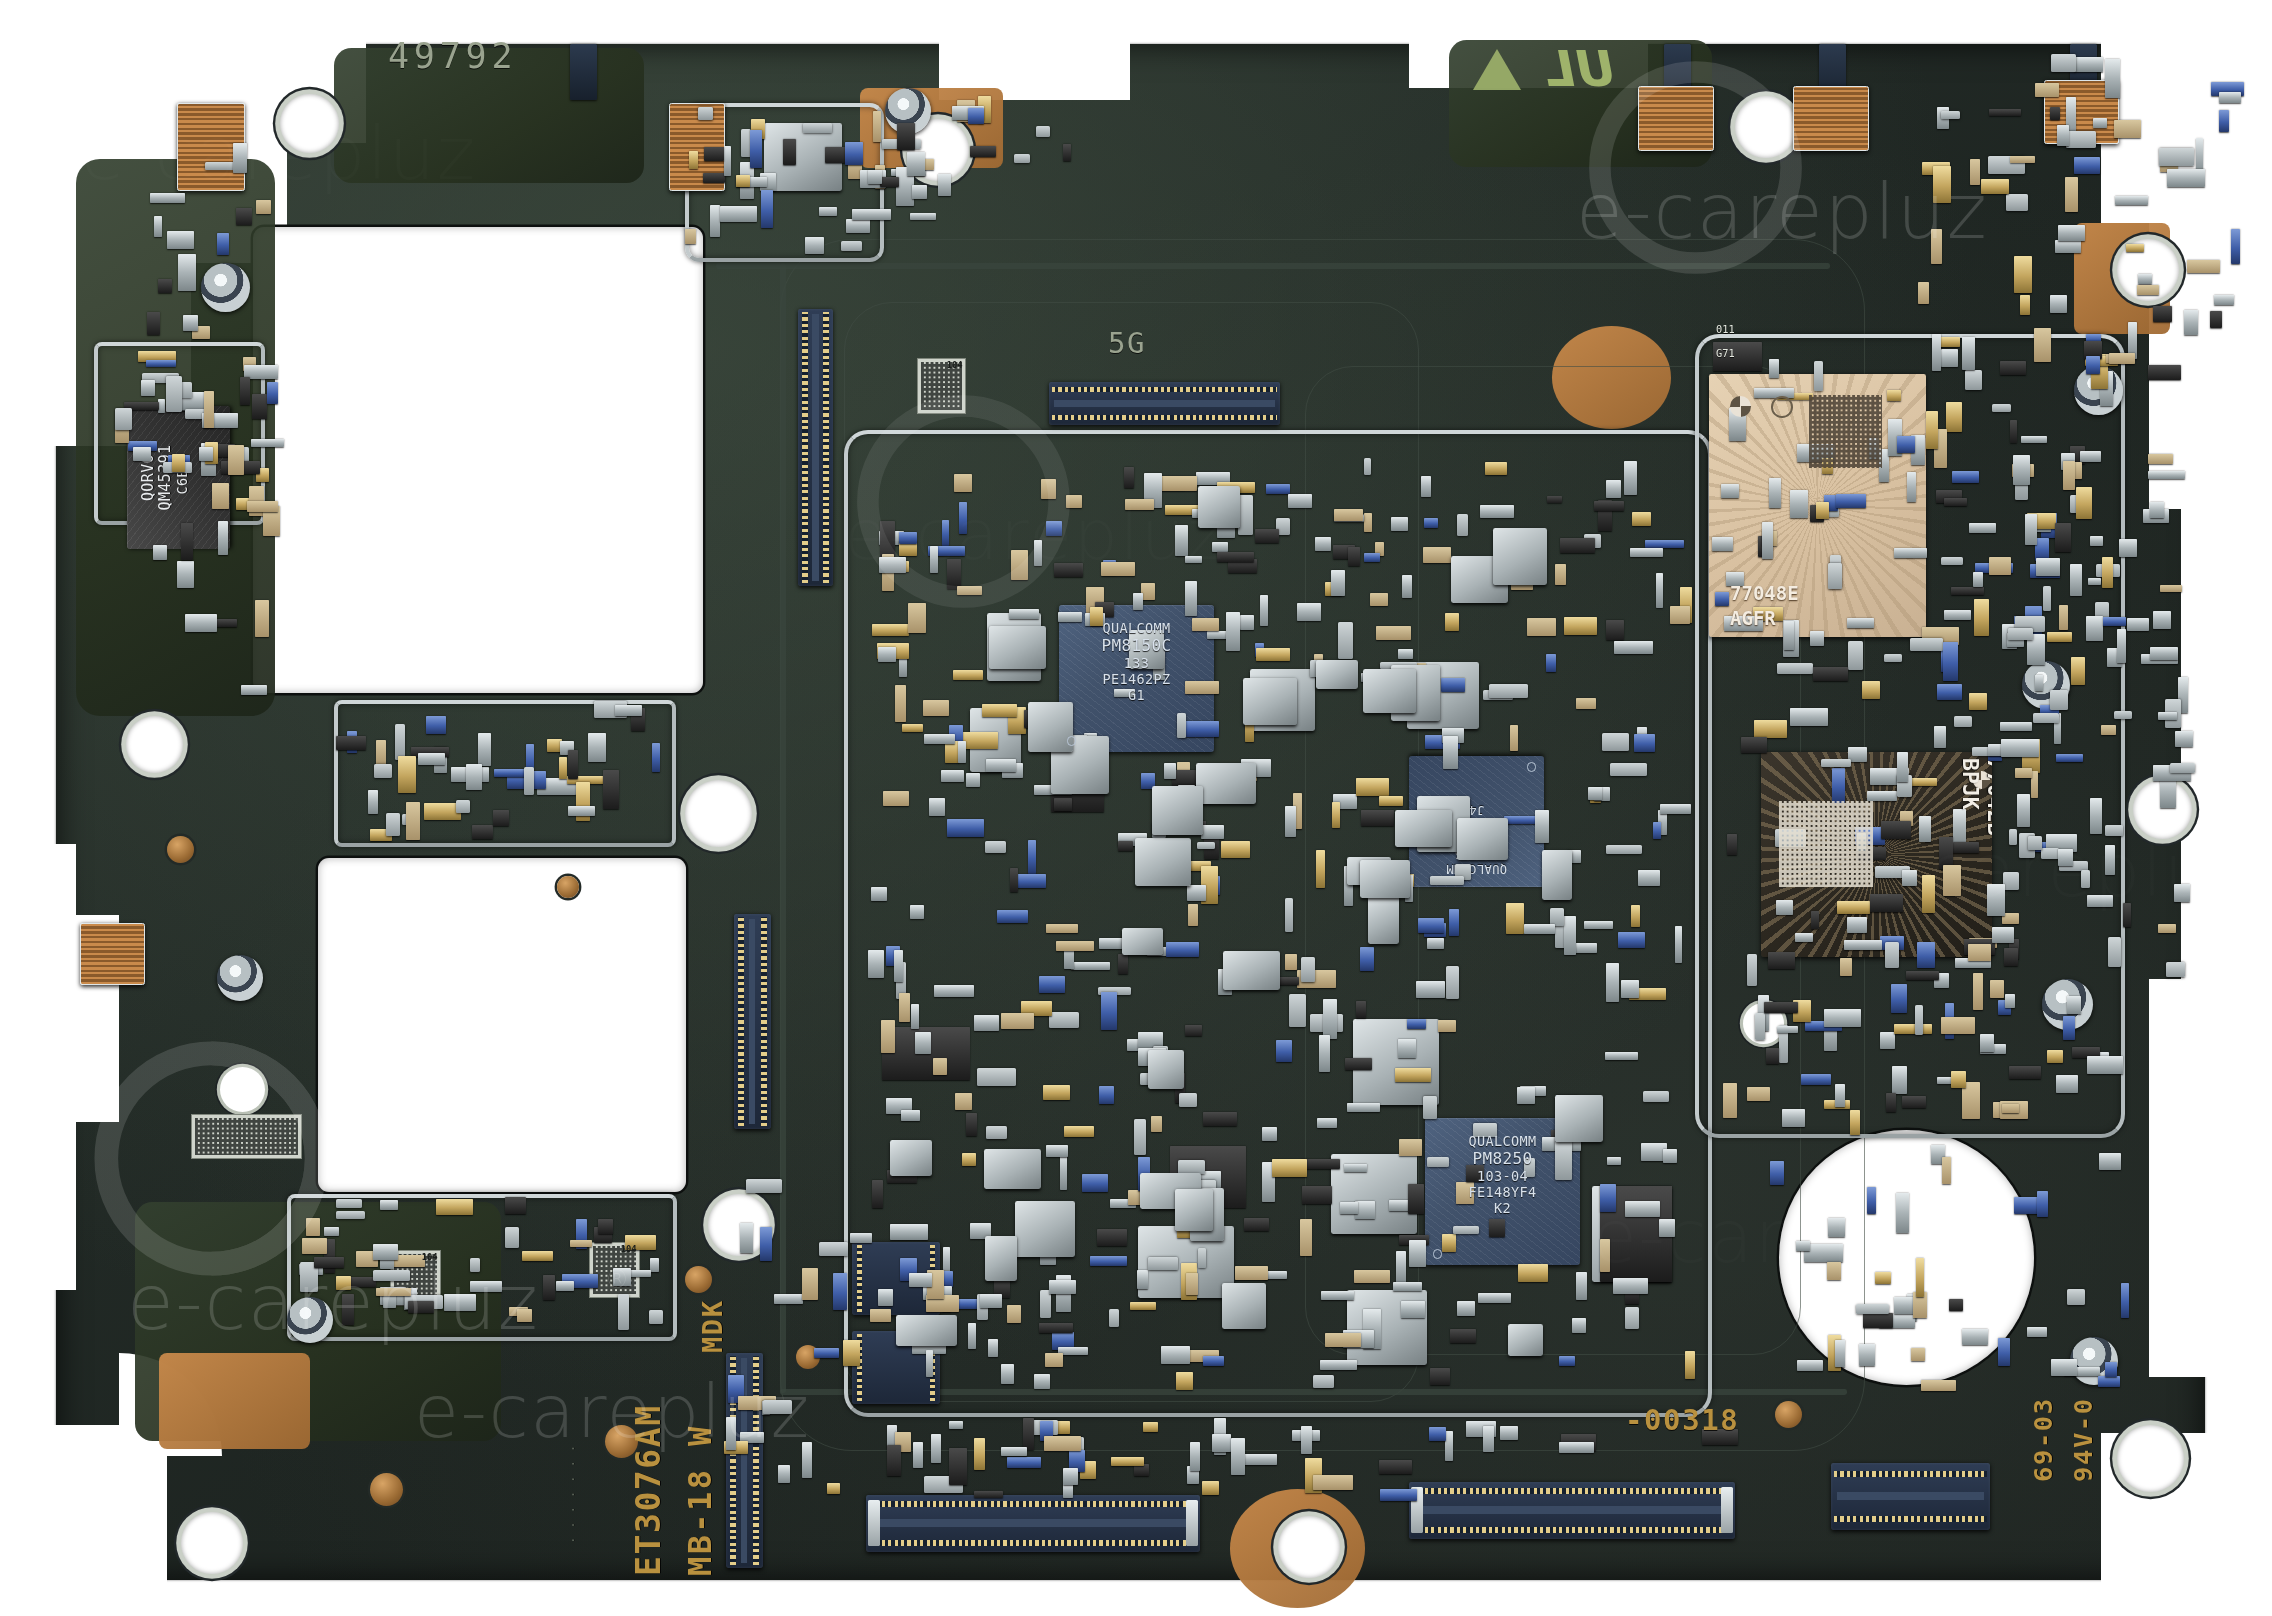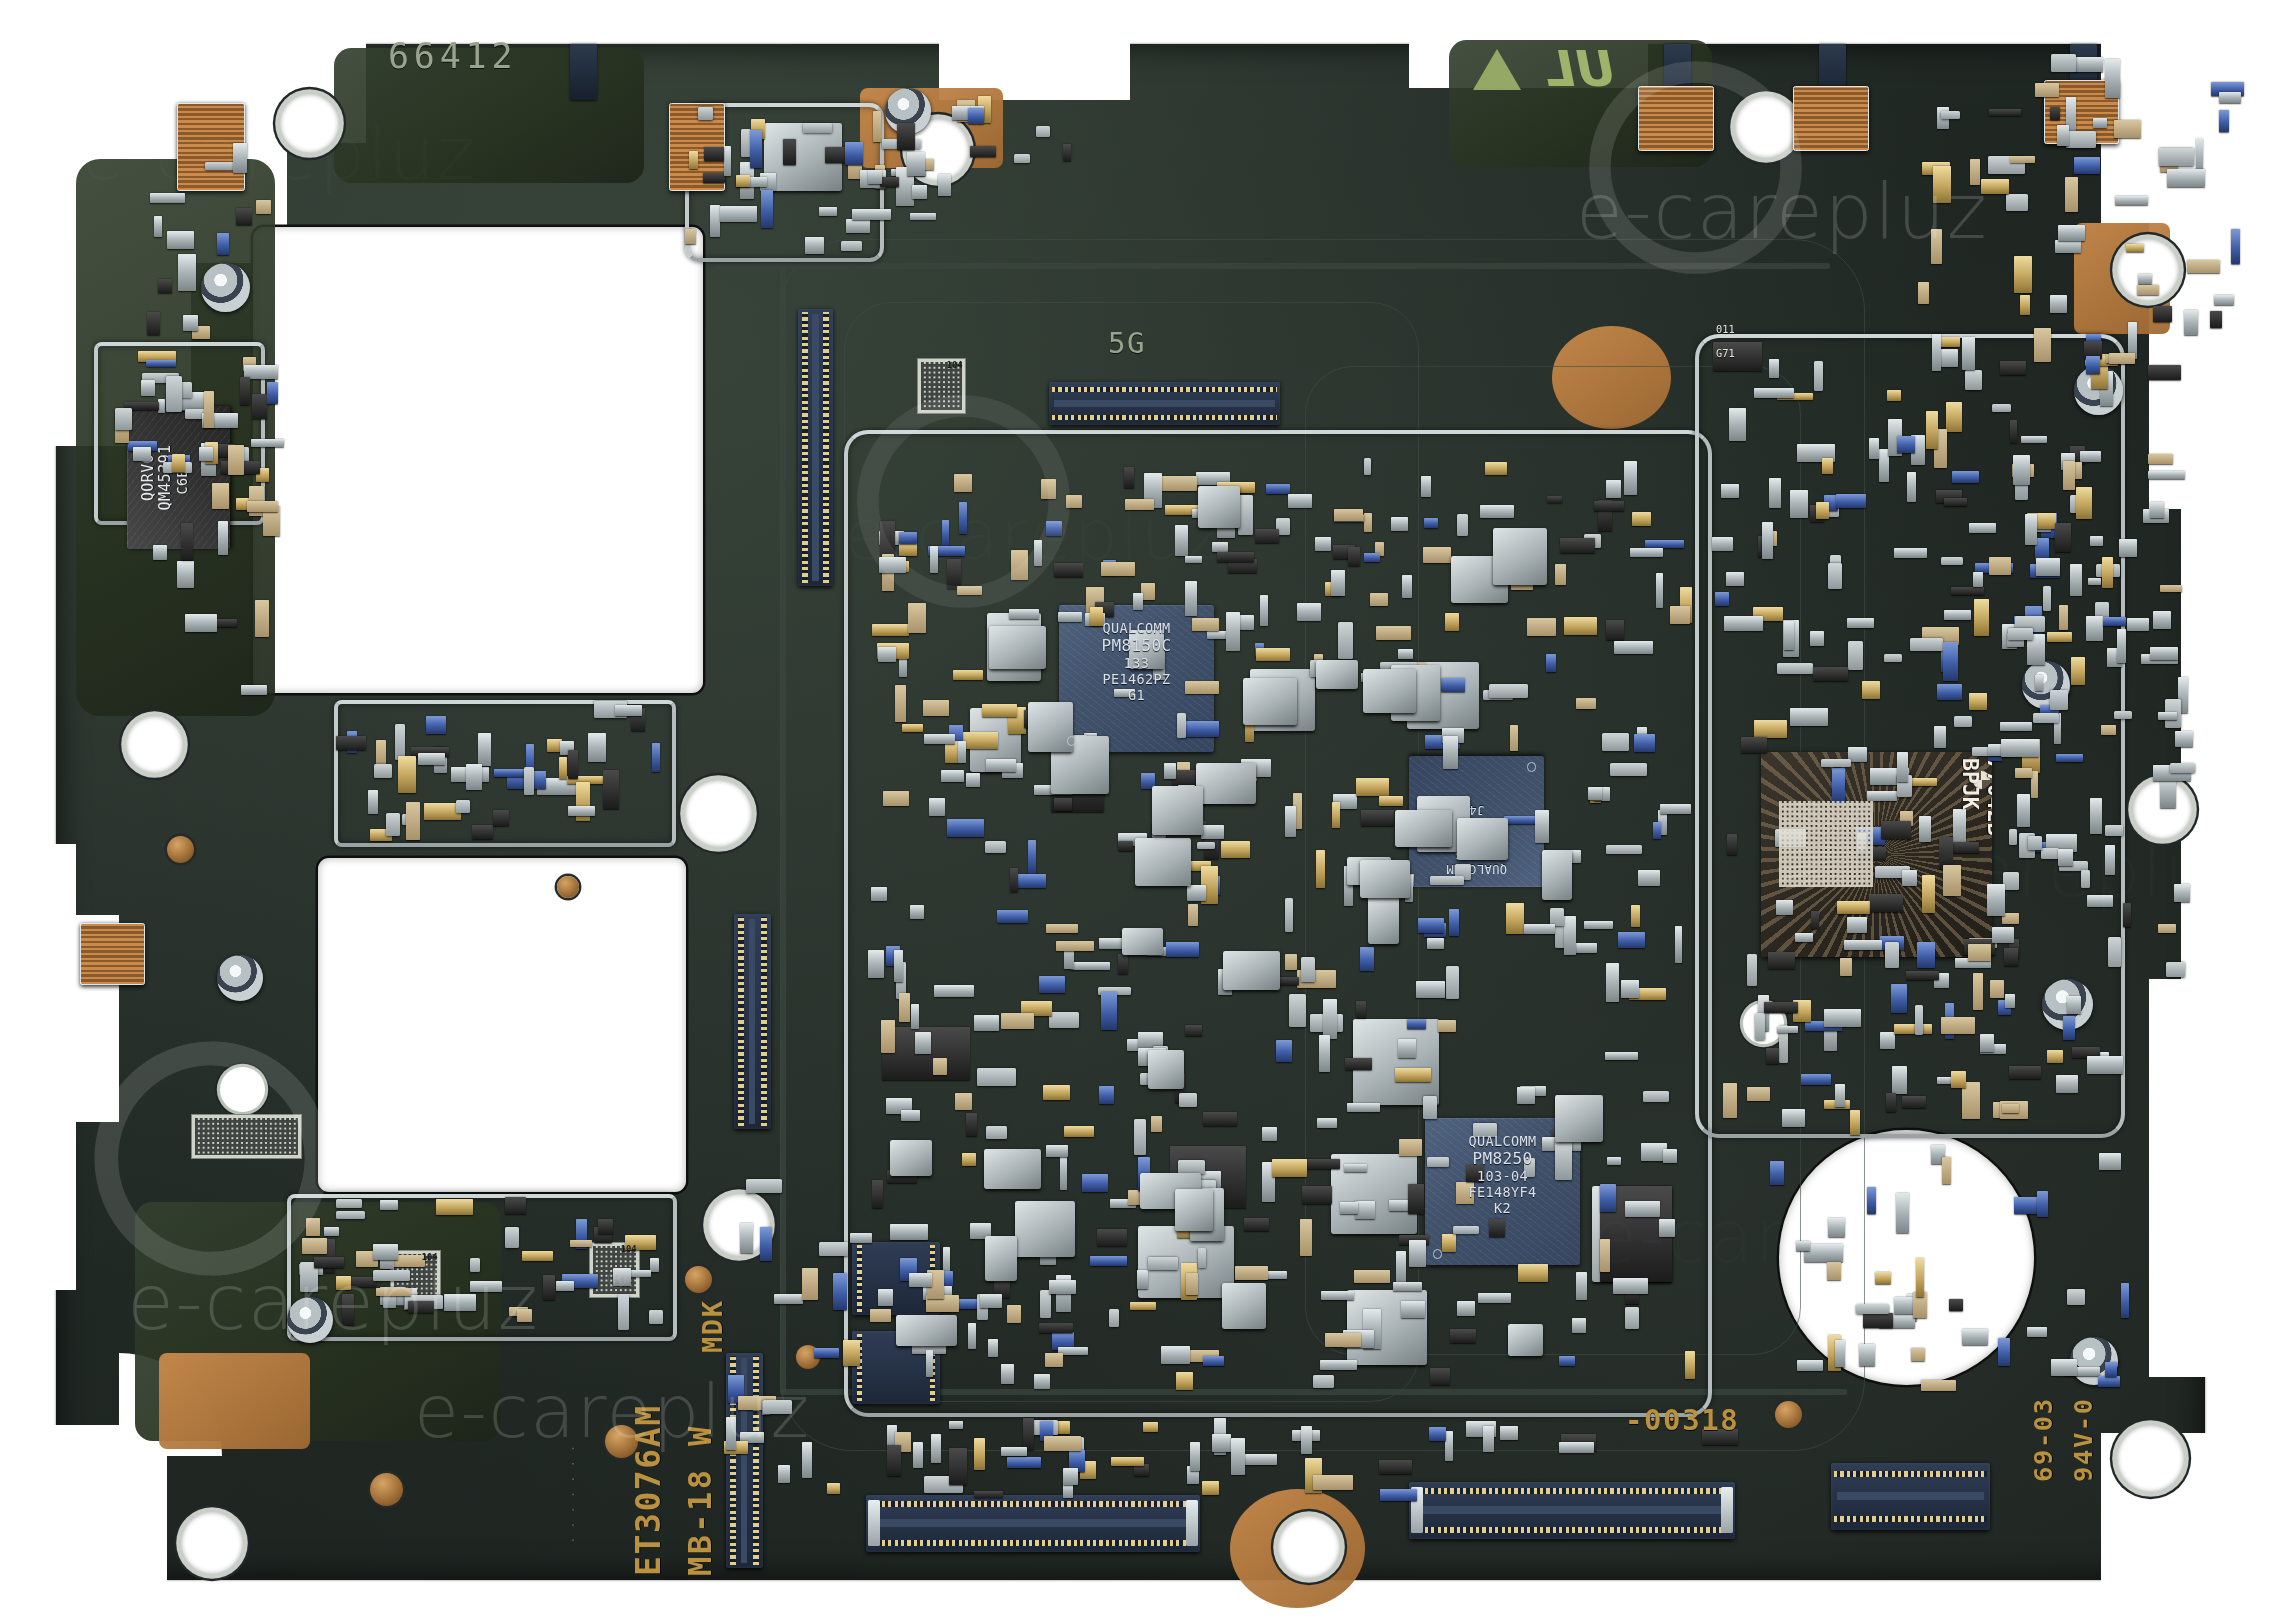--- a/index.html
+++ b/index.html
@@ -269,20 +269,28 @@
   <div style="position:absolute;left:127px;top:549px;">
     <div class="ic rot90" style="position:relative;left:0;top:0;width:143px;height:103px;padding-top:12.7px;
                 background:linear-gradient(140deg,#484848,#323232 55%,#262626);">
       <div class="lines"></div>
       <div class="txt" style="font-size:15px;color:#e9ecee;">QORVO</div>
       <div class="txt" style="font-size:15px;color:#e9ecee;">QM45391</div>
       <div class="txt" style="font-size:13.5px;color:#e9ecee;">C6BH</div>
     </div>
   </div>
 
+  <div class="mod tan" style="left:1709px;top:374px;width:217px;height:263px;">
+    <div class="grain"></div>
+    <div class="sky" style="left:21px;top:22px;width:21px;height:21px;"></div>
+    <div style="position:absolute;left:62px;top:22px;width:17.5px;height:17.5px;border:2.4px solid #6b5f4c;border-radius:50%;z-index:3;"></div>
+    <div class="dmx" style="left:100px;top:21px;width:73px;height:73px;color:#4a4034;"></div>
+    <div class="mtxt" style="left:21px;bottom:33px;font-size:19px;">77048E</div>
+    <div class="mtxt" style="left:21px;bottom:8px;font-size:19px;">AGFR</div>
+  </div>
 
   <div class="mod dark" style="left:1761px;top:752px;width:231px;height:205px;">
     <div class="grain"></div>
     <div class="dmx" style="left:17.5px;top:49px;width:94px;height:86px;color:#e6e0d2;"></div>
     <div style="position:absolute;right:11px;top:6.4px;z-index:4;">
       <div class="mtxt rot90cw" style="position:absolute;left:27px;top:0;font-size:21.5px;">77042B</div>
       <div class="mtxt rot90cw" style="position:absolute;left:1.6px;top:0;font-size:21.5px;">BPJK</div>
     </div>
     <div class="sky" style="right:1.6px;top:19px;width:17.5px;height:17.5px;"></div>
   </div>
@@ -1443,21 +1451,21 @@
       <div class="p big" style="left:1222px;top:1283px;width:44px;height:46px;"></div>
       <div class="p big" style="left:1198px;top:486px;width:42px;height:42px;"></div>
       <div class="p big" style="left:1360px;top:860px;width:50px;height:38px;"></div>
       <div class="p big" style="left:989px;top:626px;width:57px;height:43px;"></div>
       <div class="p big" style="left:1028px;top:702px;width:45px;height:50px;"></div>
       <div class="p big" style="left:1243px;top:678px;width:54px;height:47px;"></div>
       <div class="p big" style="left:1223px;top:951px;width:57px;height:39px;"></div>
       <div class="p big" style="left:1175px;top:1189px;width:38px;height:42px;"></div>
     </div>
 
-  <div class="silk" style="left:388px;top:36px;font-size:35px;letter-spacing:4.8px;">66412</div>
+  <div class="silk" style="left:388px;top:36px;font-size:35px;letter-spacing:4.8px;">49792</div>
 
   <div style="position:absolute;left:1473px;top:49px;width:0;height:0;
               border-left:24px solid transparent;border-right:24px solid transparent;
               border-bottom:41px solid #9fb36b;opacity:.9;"></div>
   <div class="silkgreen" style="left:1544px;top:41px;font-size:49px;font-weight:bold;font-style:italic;transform:scaleX(-1);transform-origin:center;">UL</div>
 
   <div class="silk" style="left:1108px;top:326px;font-size:29px;letter-spacing:1.6px;">5G</div>
 
   <div style="position:absolute;left:681px;top:1576px;">
     <div class="silkgold rot90" style="left:0;top:0;font-size:32px;letter-spacing:2.4px;">MB-18 W</div>

